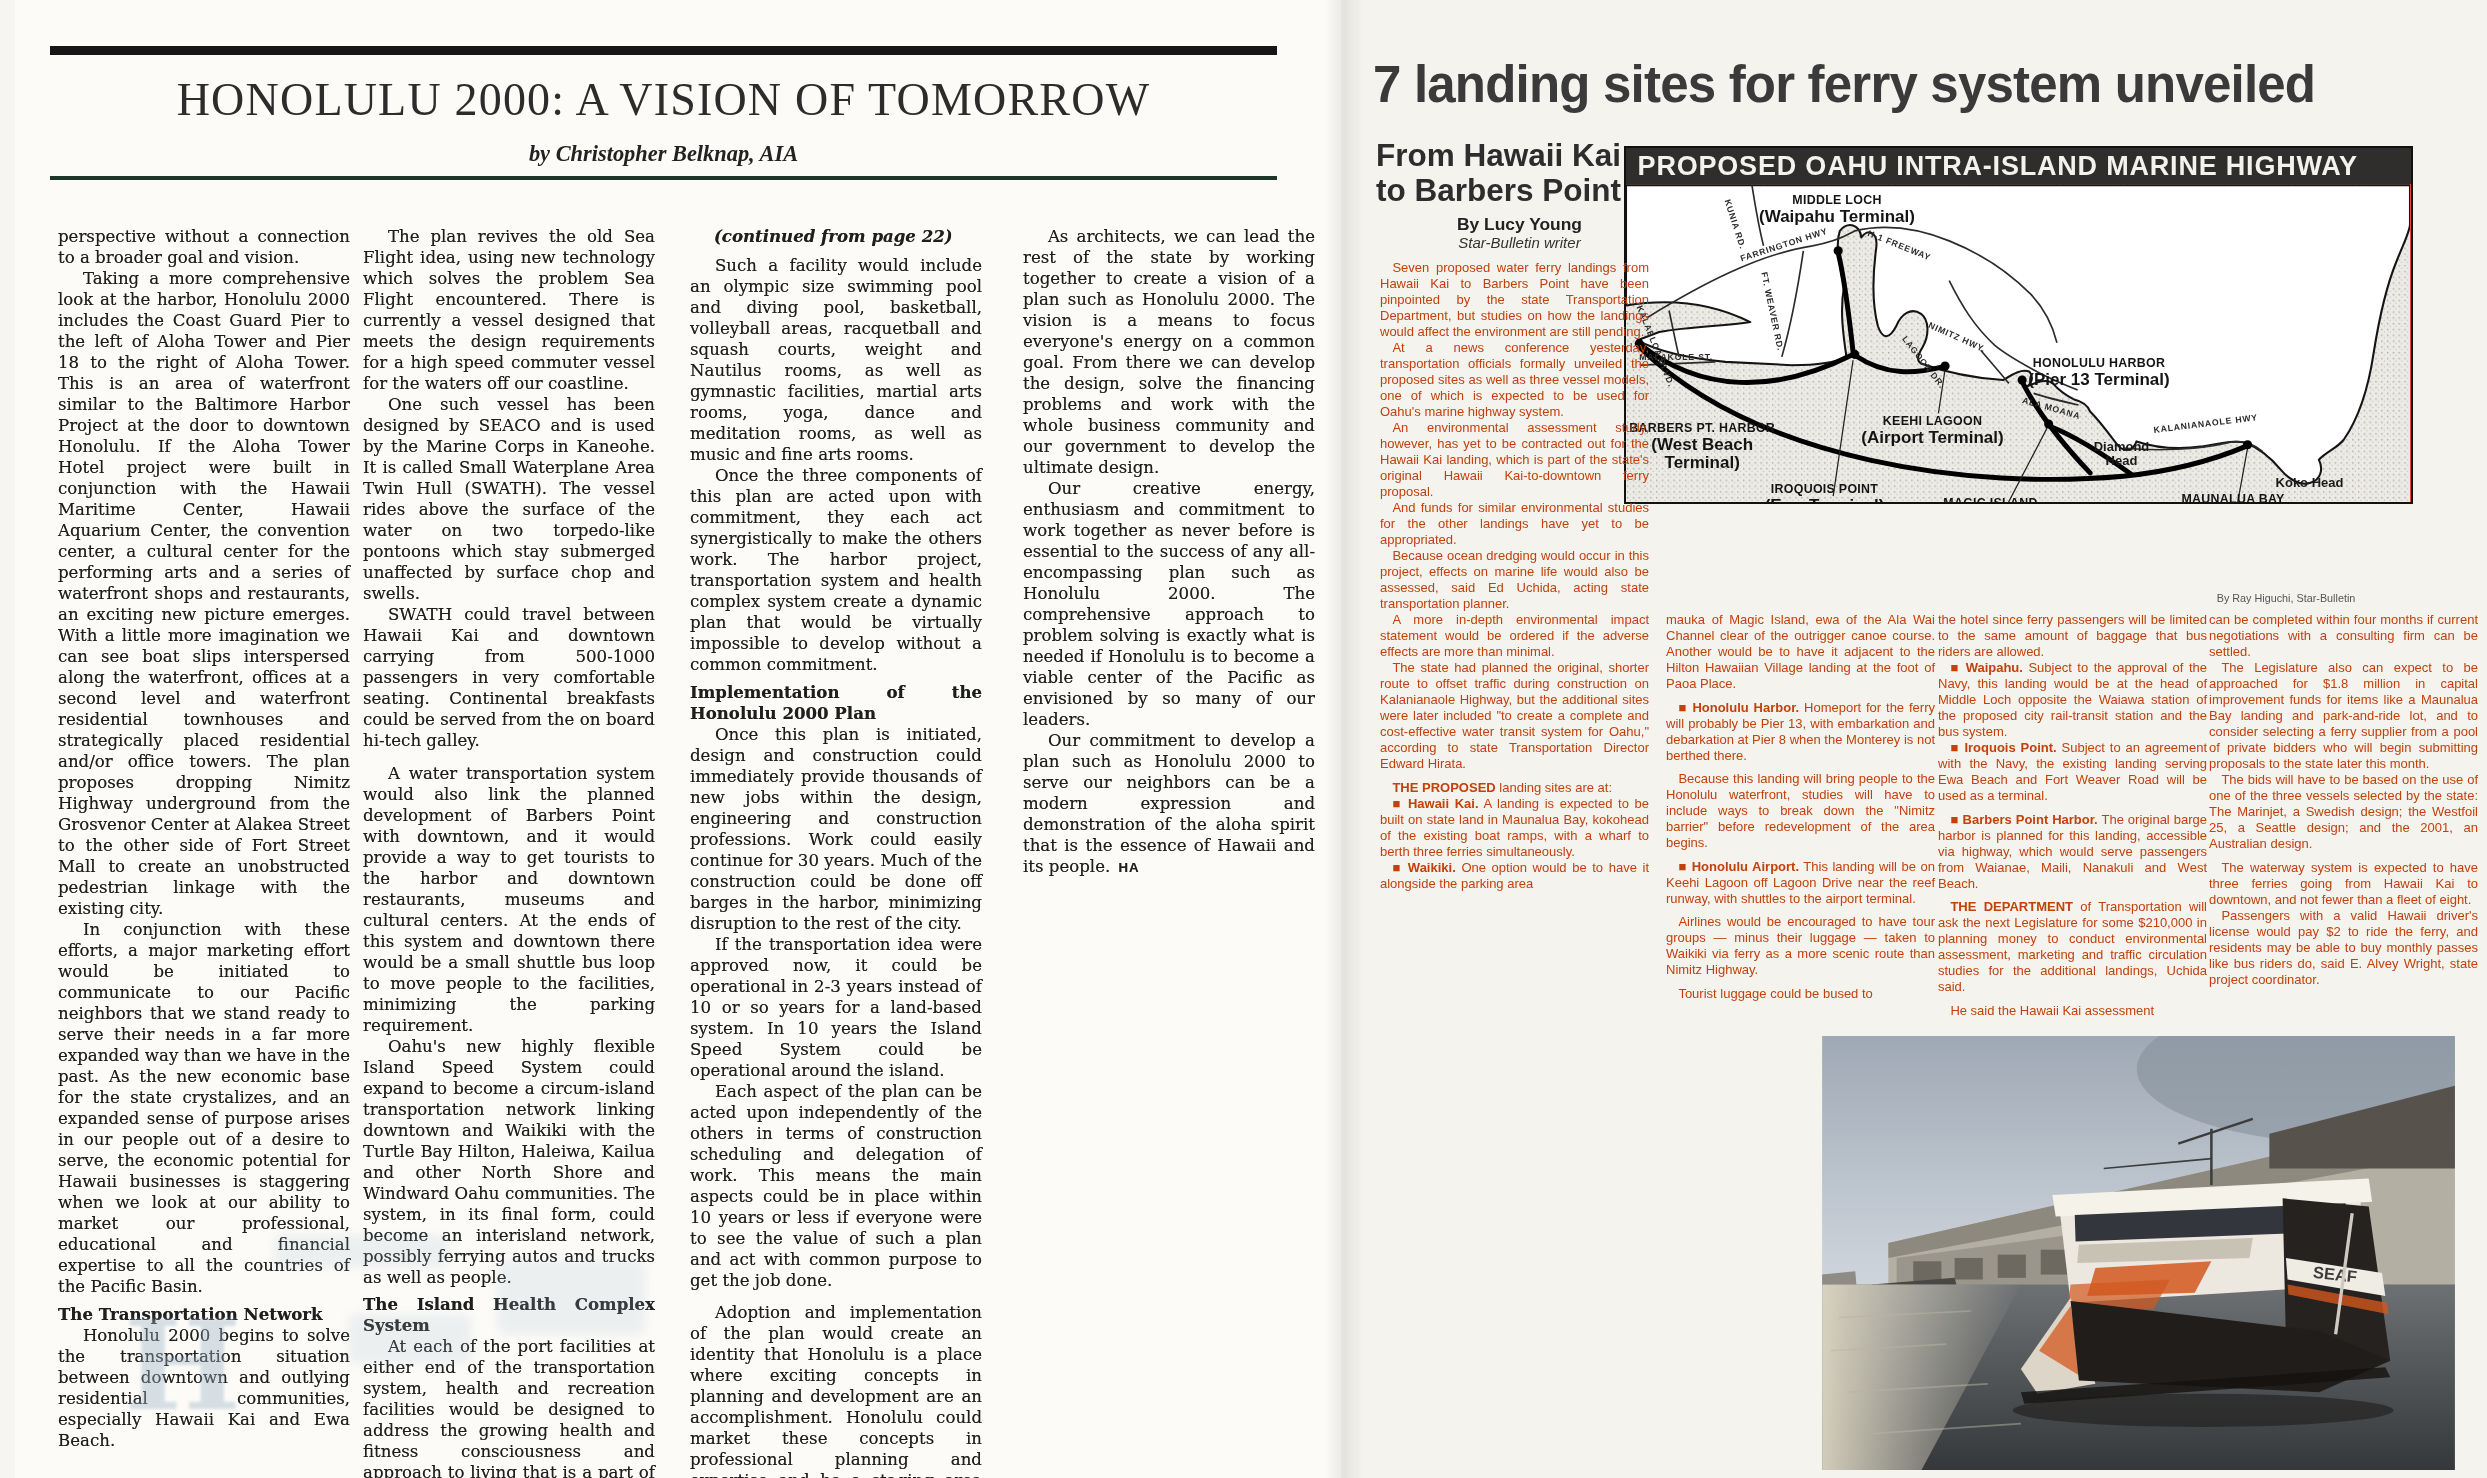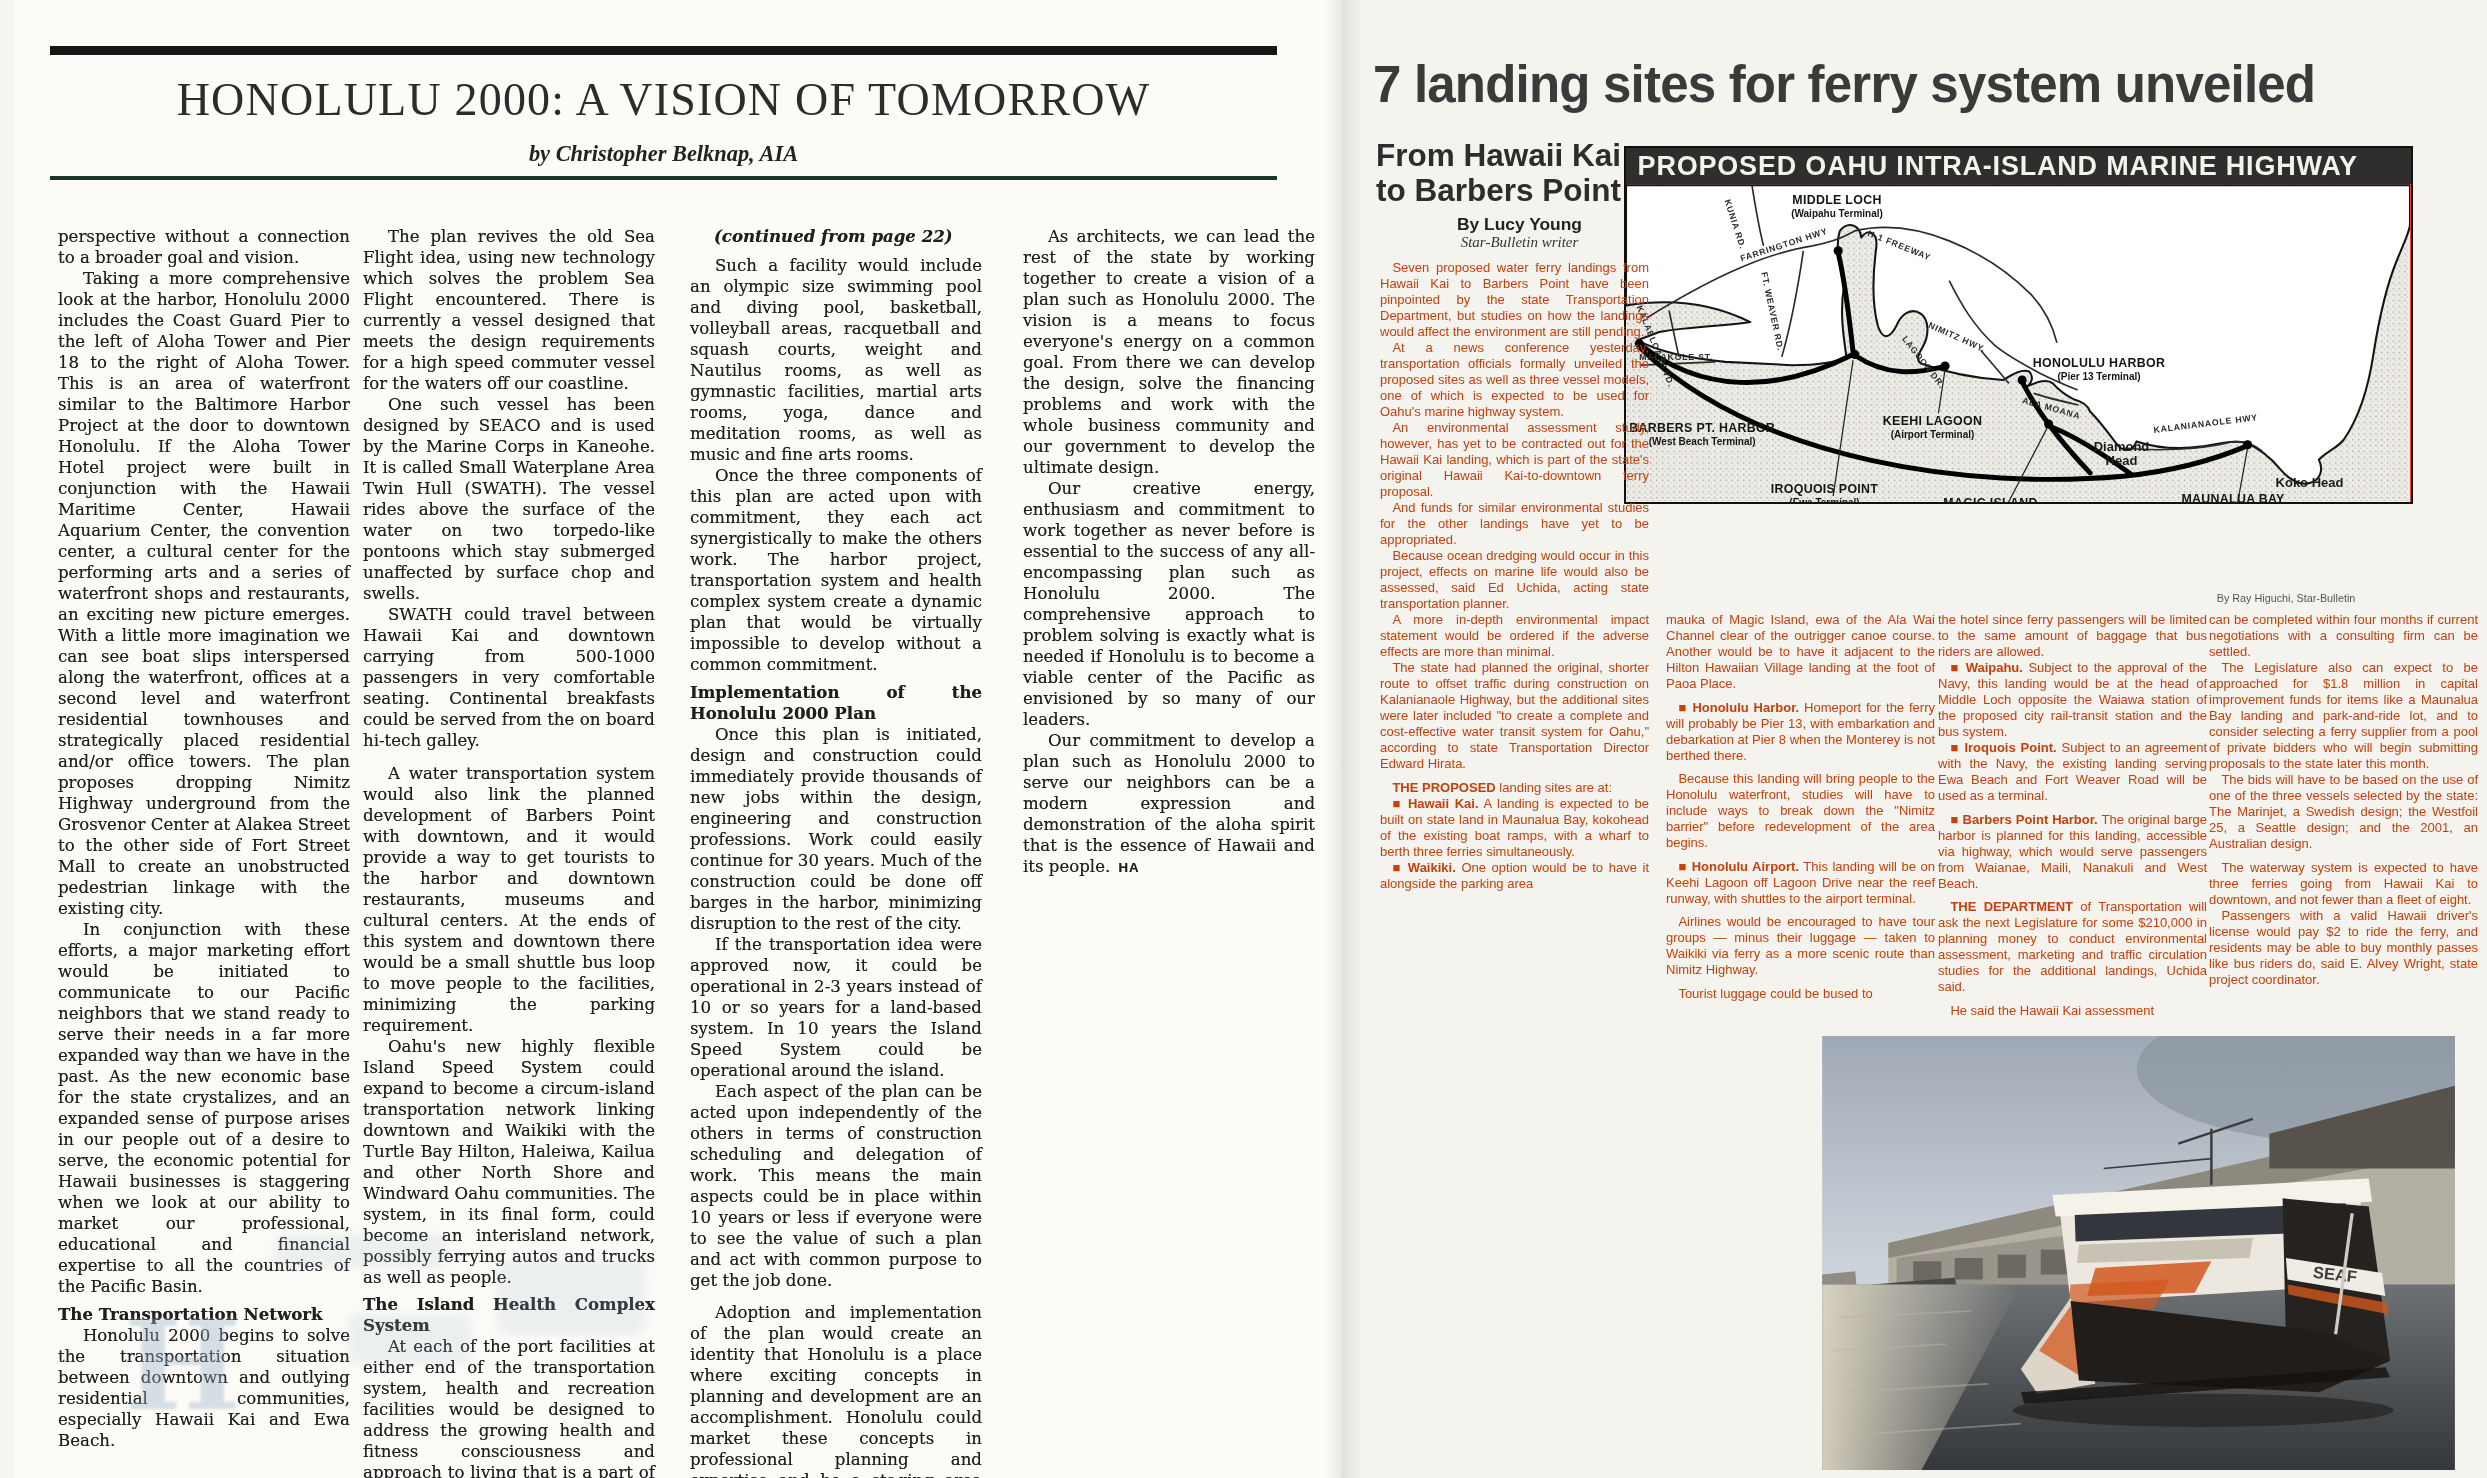--- a/index.html
+++ b/index.html
@@ -37,42 +37,42 @@
 
   
   .headline{position:absolute;left:1373px;top:55px;width:1111px;margin:0;
             font-family:"Liberation Sans",sans-serif;font-weight:700;font-size:51px;
             letter-spacing:-0.8px;color:#3a3a3a;white-space:nowrap;}
   .kicker{position:absolute;left:1376px;top:138px;width:315px;
           font-family:"Liberation Sans",sans-serif;font-weight:700;font-size:31.5px;line-height:35px;color:#2d2d2d;}
   .rbyline{position:absolute;left:1380px;top:214px;width:279px;text-align:center;
            font-family:"Liberation Sans",sans-serif;font-weight:700;font-size:17.4px;color:#222;}
   .rbyline2{position:absolute;left:1380px;top:234px;width:279px;text-align:center;
-            font-family:Liberation Serif, serif;font-style:italic;font-size:15px;color:#333;}
+            font-family:Liberation Sans, sans-serif;font-style:italic;font-size:15px;color:#333;}
   .handnote{position:absolute;left:1628px;top:204px;font-family:"DejaVu Serif",serif;
             font-style:italic;font-weight:700;font-size:35px;color:#101010;transform:rotate(-5deg);}
 
   .rcol{position:absolute;width:269px;text-align:justify;
         font-family:Liberation Sans, sans-serif;font-size:13px;line-height:16px;color:#c2410c;}
   .rcol .para{margin:0;text-indent:12.4px;}
   .rcol .s-noindent{text-indent:0;}
   .rcol .s-gap{margin-top:7.5px;}
   .rcol .lead{font-weight:700;}
 
   
   .mapbox{position:absolute;left:1624px;top:146px;width:789px;height:358px;background:#ef4444;
           border:2.5px solid #111;box-sizing:border-box;overflow:hidden;}
   .mapbanner{position:absolute;left:0;top:0;width:100%;height:36px;background:#2f2e2c;
              color:#f4f2ee;font-family:"Liberation Sans",sans-serif;font-weight:700;font-size:27px;
              letter-spacing:0.8px;line-height:36px;padding-left:11.6px;box-sizing:border-box;white-space:nowrap;}
   .mapcanvas{position:absolute;left:0;top:0;width:784px;height:436px;}
   .mlabel{position:absolute;text-align:center;font-family:"Liberation Sans",sans-serif;
           font-weight:700;color:#141414;line-height:1.1;}
   .mlabel .mname{font-size:12.4px;letter-spacing:0.3px;}
-  .mlabel .msub{font-size:10px;}
+  .mlabel .msub{font-size:17px;}
   .plabel{position:absolute;font-family:"Liberation Sans",sans-serif;font-weight:700;
           font-size:13px;color:#1a1a1a;text-align:center;line-height:1.1;}
   .rlabel{position:absolute;font-family:"Liberation Sans",sans-serif;font-weight:700;
           font-size:8.7px;letter-spacing:0.8px;color:#2b2b2b;transform-origin:0 0;white-space:nowrap;}
   .mapcredit{position:absolute;left:2122px;top:592px;width:328px;text-align:center;
              font-family:"Liberation Sans",sans-serif;font-size:10.8px;color:#555;}
 
   .photo{position:absolute;left:1822px;top:1036px;width:633px;height:434px;}
 </style>
 </head>

